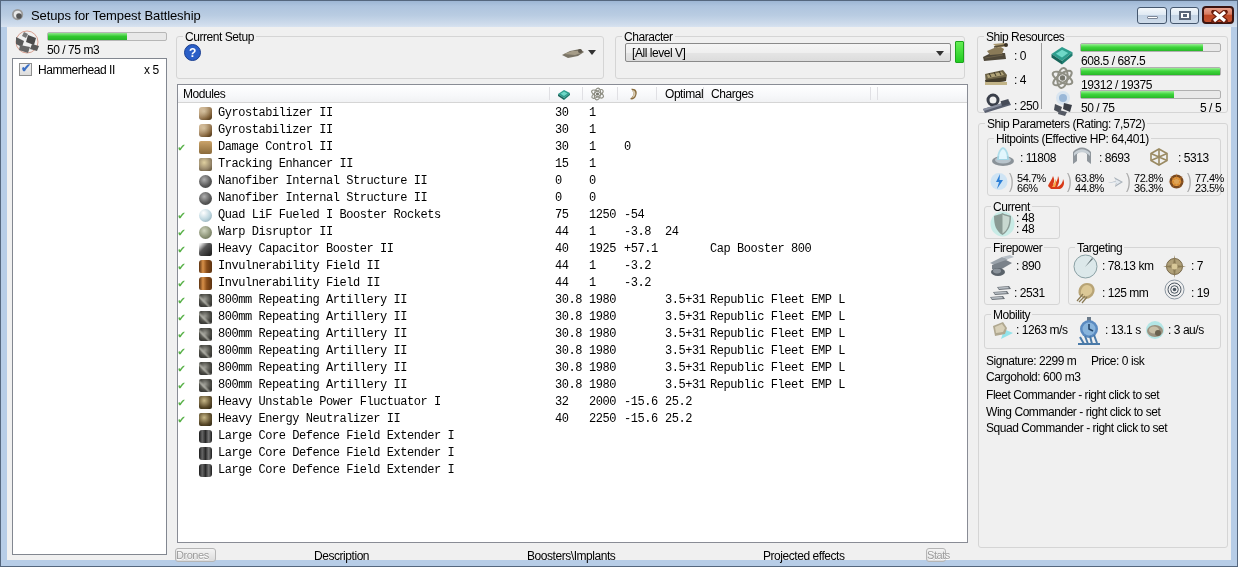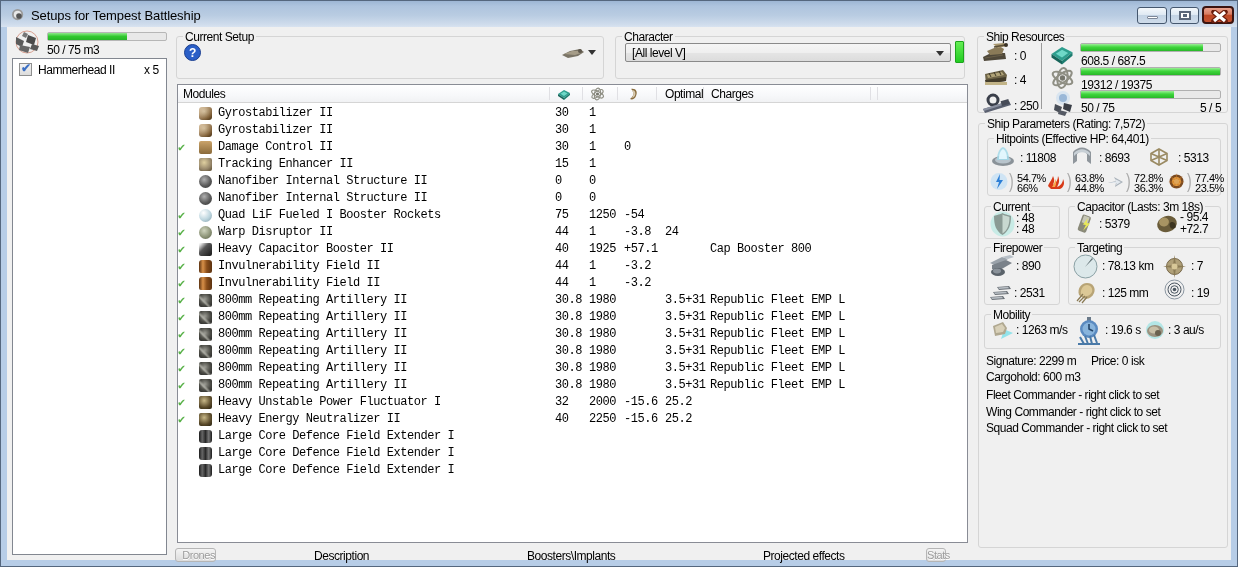--- a/index.html
+++ b/index.html
@@ -51,21 +51,21 @@
 .chk { position:absolute; left:0px; top:1px; color:#58b148; font-size:12px; font-weight:bold; }
 .micon { position:absolute; left:21px; top:2px; width:13px; height:13px; border-radius:2px; }
 .mname { position:absolute; left:40px; top:0; }
 .c1 { position:absolute; left:377px; top:0; }
 .c2 { position:absolute; left:411px; top:0; }
 .c3 { position:absolute; left:446px; top:0; }
 .c4 { position:absolute; left:487px; top:0; }
 .c5 { position:absolute; left:532px; top:0; }
 
 .tbtn { position:absolute; height:14px; border:1px solid #b5b5b5; border-radius:3px;
-  background:linear-gradient(180deg,#f4f4f4,#dcdcdc); color:#9d9d9d; text-align:right; line-height:12px; font-size:11px;
+  background:linear-gradient(180deg,#f4f4f4,#dcdcdc); color:#9d9d9d; text-align:left; line-height:12px; font-size:11px;
   text-shadow:0 1px 0 #fff; }
 .tlabel { position:absolute; top:522px; font-size:12px; }
 
 .pbar { position:absolute; height:9px; background:#e9e9e9; border:1px solid #b0b0b0; border-radius:2px; }
 .pbar .fill { position:absolute; left:0; top:0; bottom:0;
   background:linear-gradient(180deg,#9bef97 0%,#3ed63c 45%,#28b728 100%); }
 .ptext { position:absolute; white-space:nowrap; }
 
 .i-gyro { background:linear-gradient(135deg,rgba(255,255,255,0.5),rgba(0,0,0,0.35)), radial-gradient(circle at 40% 35%, #ecc88a, #a06c2a 60%, #5c3c12); border-radius:3px; }
 .i-dc   { background:linear-gradient(180deg,#caa36a,#8a6a3a); }
@@ -471,36 +471,20 @@
     <div class="gbox" style="left:5px;top:82px;width:76px;height:33px">
         <div class="glabel">Current</div>
       <svg class="abs" style="left:5px;top:4px" width="25" height="26" viewBox="0 0 25 26">
           <ellipse cx="12.5" cy="13" rx="12" ry="12.5" fill="#aee8e0" opacity="0.6"></ellipse>
           <path d="M12.5 2 C16 4 20 4 21 5 C21 14 19 20 12.5 24 C6 20 4 14 4 5 C5 4 9 4 12.5 2 Z" fill="#8a9a94"></path>
           <path d="M12.5 3.5 C15 5 18.5 5.2 19.5 6 C19.5 13 18 19 12.5 22.5 L12.5 3.5 Z" fill="#c8d8d0"></path>
         </svg>
       <div class="ptext" style="left:31px;top:4px">: 48</div>
       <div class="ptext" style="left:31px;top:15px">: 48</div>
     </div>
-    <div class="gbox" style="left:89px;top:82px;width:153px;height:33px">
-        <div class="glabel">Capacitor (Lasts: 3m 18s)</div>
-      <svg class="abs" style="left:5px;top:5px" width="22" height="23" viewBox="0 0 22 23">
-          <rect x="6" y="3" width="9" height="17" rx="2" fill="#8a8a7a" transform="rotate(20 10 11)"></rect>
-          <rect x="7.5" y="4" width="6" height="7" fill="#c8c8b8" transform="rotate(20 10 11)"></rect>
-          <path d="M13 6 L9 13 L12 13 L10 19 L16 11 L12.5 11 Z" fill="#e8e858" transform="rotate(8 12 12)"></path>
-        </svg>
-      <div class="ptext" style="left:30px;top:10px">: 5379</div>
-      <svg class="abs" style="left:86px;top:5px" width="24" height="23" viewBox="0 0 24 23">
-          <ellipse cx="12" cy="12" rx="10" ry="8" fill="#6a5c3a" transform="rotate(-18 12 12)"></ellipse>
-          <ellipse cx="9" cy="10" rx="5" ry="4.5" fill="#a89463" transform="rotate(-18 9 10)"></ellipse>
-          <ellipse cx="17.5" cy="13.5" rx="3" ry="3.4" fill="#3c3420" transform="rotate(-18 17 13)"></ellipse>
-        </svg>
-      <div class="ptext" style="left:111px;top:3px">- 95.4</div>
-      <div class="ptext" style="left:111px;top:15px">+72.7</div>
-    </div>
     <div class="gbox" style="left:5px;top:123px;width:76px;height:58px">
         <div class="glabel">Firepower</div>
       <svg class="abs" style="left:3px;top:7px" width="28" height="23" viewBox="0 0 28 23">
           <path d="M2 8 L14 2 L20 4 L9 11 Z" fill="#9aa2aa"></path>
           <path d="M14 2 L20 4 L26 2 L22 0 Z" fill="#b8c0c8"></path>
           <path d="M4 10 L18 5 L24 8 L12 15 L4 14 Z" fill="#7a828a"></path>
           <ellipse cx="10" cy="17" rx="7" ry="4" fill="#5a626a"></ellipse>
           <ellipse cx="9" cy="16" rx="4" ry="2.4" fill="#8a929a"></ellipse>
         </svg>
       <div class="ptext" style="left:31px;top:11px">: 890</div>
@@ -558,21 +542,21 @@
         </svg>
       <div class="ptext" style="left:31px;top:8px">: 1263 m/s</div>
       <svg class="abs" style="left:91px;top:2px" width="26" height="28" viewBox="0 0 26 28">
           <rect x="11" y="0" width="4" height="4" fill="#6a7a8a"></rect>
           <circle cx="13" cy="12" r="9" fill="#5a8ac0"></circle>
           <circle cx="13" cy="12" r="6.5" fill="#88b4dc"></circle>
           <path d="M13 7 L13 12 L17 14" stroke="#23456a" stroke-width="1.6" fill="none"></path>
           <path d="M4 20 L8 27 M9 19 L12 27 M14 19 L16 27 M18 18 L21 26" stroke="#4a7aa8" stroke-width="2"></path>
           <path d="M2 27 L24 27" stroke="#4a7aa8" stroke-width="2"></path>
         </svg>
-      <div class="ptext" style="left:120px;top:8px">: 19.6 s</div>
+      <div class="ptext" style="left:120px;top:8px">: 13.1 s</div>
       <svg class="abs" style="left:159px;top:4px" width="23" height="23" viewBox="0 0 23 23">
           <circle cx="11" cy="11" r="9" fill="#8ae0e0" opacity="0.6"></circle>
           <ellipse cx="11" cy="12" rx="8" ry="6" fill="#9a9280"></ellipse>
           <ellipse cx="10" cy="11" rx="5" ry="3.6" fill="#c8c0a8"></ellipse>
           <circle cx="14" cy="14" r="3" fill="#6a6250"></circle>
         </svg>
       <div class="ptext" style="left:183px;top:8px">: 3 au/s</div>
     </div>
     <div class="ptext" style="left:7px;top:230px">Signature: 2299 m</div>
     <div class="ptext" style="left:112px;top:230px">Price: 0 isk</div>

